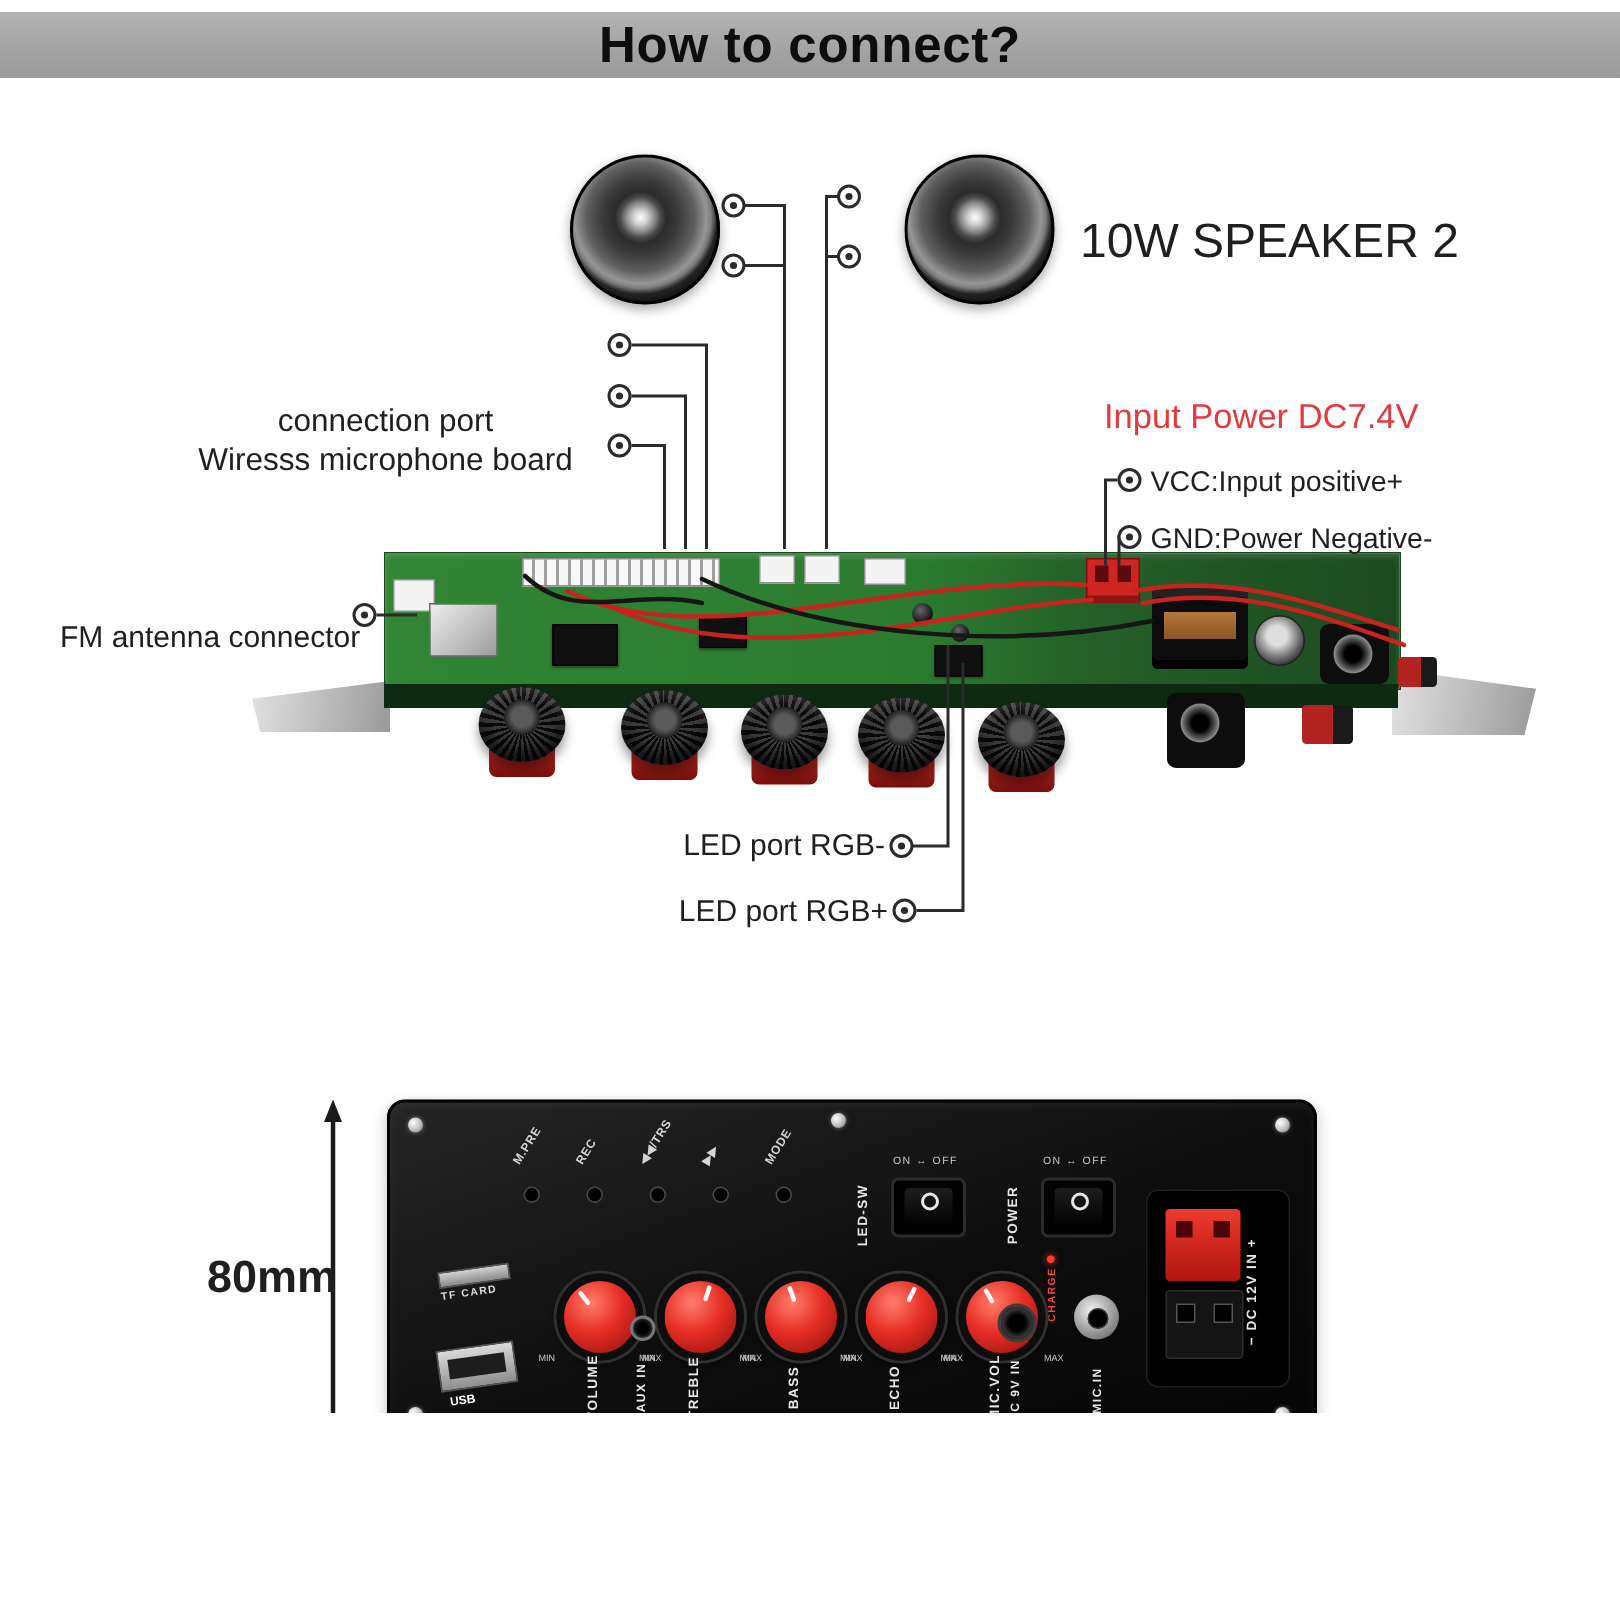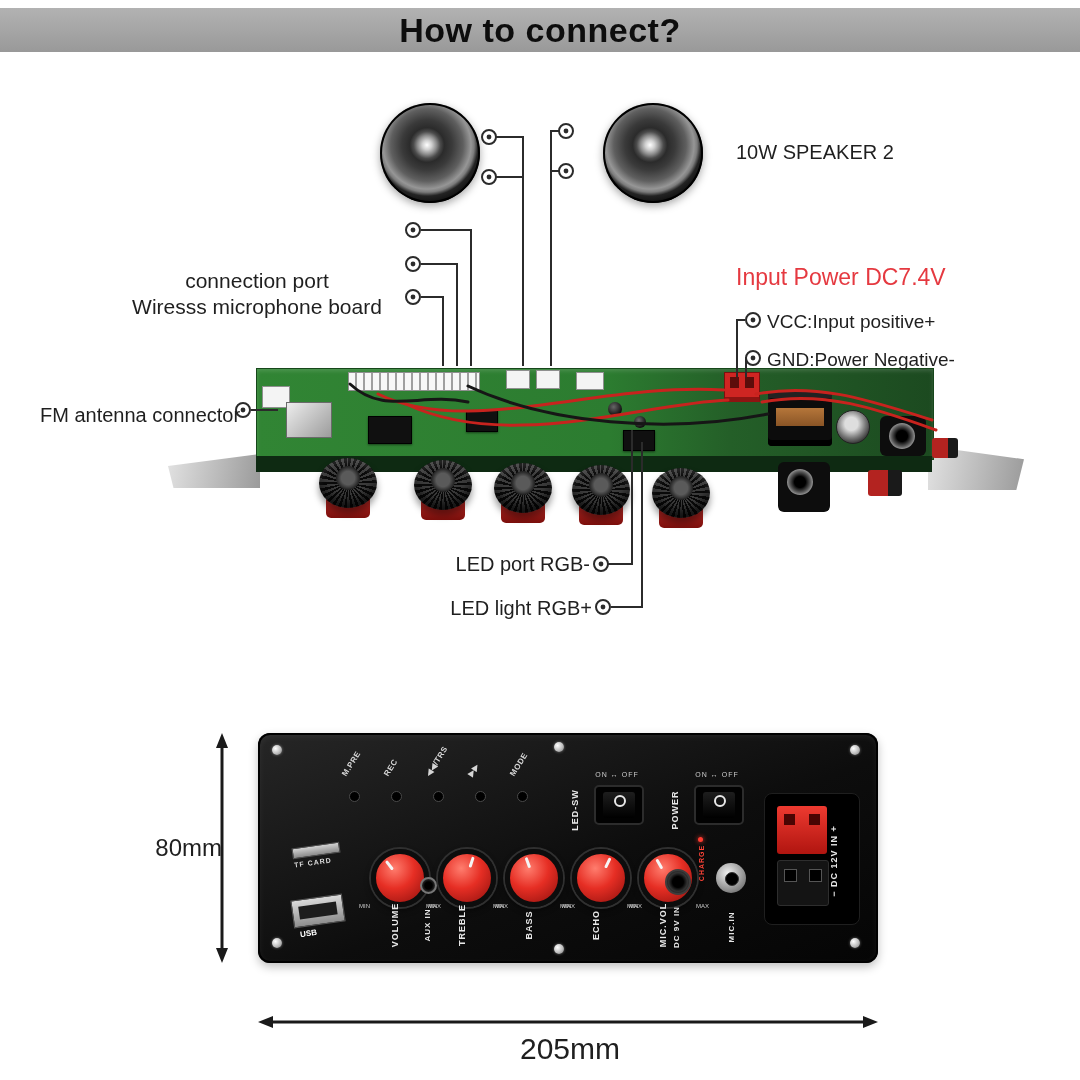--- a/index.html
+++ b/index.html
@@ -1,16 +1,16 @@
 <!DOCTYPE html>
 <html><head>
 <meta charset="utf-8">
 <style>
   html,body{margin:0;padding:0;background:#ffffff;}
-  .page{position:relative;width:1080px;height:1080px;background:#fff;overflow:hidden;
+  .page{position:relative;width:1080px;height:942px;background:#fff;overflow:hidden;
         font-family:"Liberation Sans",sans-serif;color:#1f1f1f;}
   
   .hdr{position:absolute;left:0;top:8px;width:1080px;height:44px;
        background:linear-gradient(#b2b2b2,#999999);
        display:flex;align-items:center;justify-content:center;
        font-size:34px;font-weight:bold;color:#0d0d0d;letter-spacing:.5px;z-index:8;}
   
   svg.overlay{position:absolute;left:0;top:0;z-index:6;pointer-events:none;}
   
   .lbl{position:absolute;z-index:7;line-height:1.25;}
@@ -262,32 +262,32 @@
       <span>DC 12V IN</span>
       <span>+</span>
     </div>
 
     <div class="tfs" style="left:34px;top:112px;"></div>
     <div class="slab" style="left:36px;top:126px;font-size:7px;transform:rotate(-8deg);color:#ddd;letter-spacing:1px;">TF CARD</div>
     <div class="usb" style="left:34px;top:164px;"></div>
     <div class="slab" style="left:42px;top:196px;font-size:8px;transform:rotate(-8deg);">USB</div>
   </div>
 
-  <div class="lbl" style="left:720px;top:140px;font-size:20px;margin-left:16px;">10W SPEAKER 2</div>
+  <div class="lbl" style="left:720px;top:140px;font-size:32px;">10W SPEAKER 2</div>
   <div class="lbl" style="left:118px;top:268px;width:278px;text-align:center;font-size:21px;">
     <span style="display:block;">connection port</span>
     <span style="display:block;">Wiresss microphone board</span>
   </div>
-  <div class="lbl" style="left:40px;top:403px;font-size:20px;">FM antenna connector</div>
+  <div class="lbl" style="left:40px;top:413px;font-size:20px;">FM antenna connector</div>
   <div class="lbl" style="left:736px;top:263px;font-size:23px;color:#e53940;">Input Power DC7.4V</div>
   <div class="lbl" style="left:767px;top:310px;font-size:19px;">VCC:Input positive+</div>
   <div class="lbl" style="left:767px;top:348px;font-size:19px;">GND:Power Negative-</div>
   <div class="lbl" style="left:450px;top:552px;width:140px;text-align:right;font-size:20px;">LED port RGB-</div>
-  <div class="lbl" style="left:448px;top:596px;width:144px;text-align:right;font-size:20px;">LED light RGB+</div>
-  <div class="lbl" style="left:138px;top:833px;width:84px;text-align:right;font-size:24px;">80mm</div>
+  <div class="lbl" style="left:448px;top:596px;width:144px;text-align:right;font-size:20px;">LED port RGB+</div>
+  <div class="lbl" style="left:138px;top:833px;width:84px;text-align:left;font-size:30px;font-weight:bold;">80mm</div>
   <div class="lbl" style="left:518px;top:1030px;width:104px;text-align:center;font-size:30px;">205mm</div>
 
   <svg class="overlay" width="1080" height="1080">
     <g stroke="#2b2b2b" stroke-width="2" fill="none">
       <path d="M496,137 H523 V366"></path>
       <path d="M496,177 H523"></path>
       <path d="M559,131 H551 V366"></path>
       <path d="M559,171 H551"></path>
     </g>
     <g stroke="#2b2b2b" stroke-width="2" fill="none">

